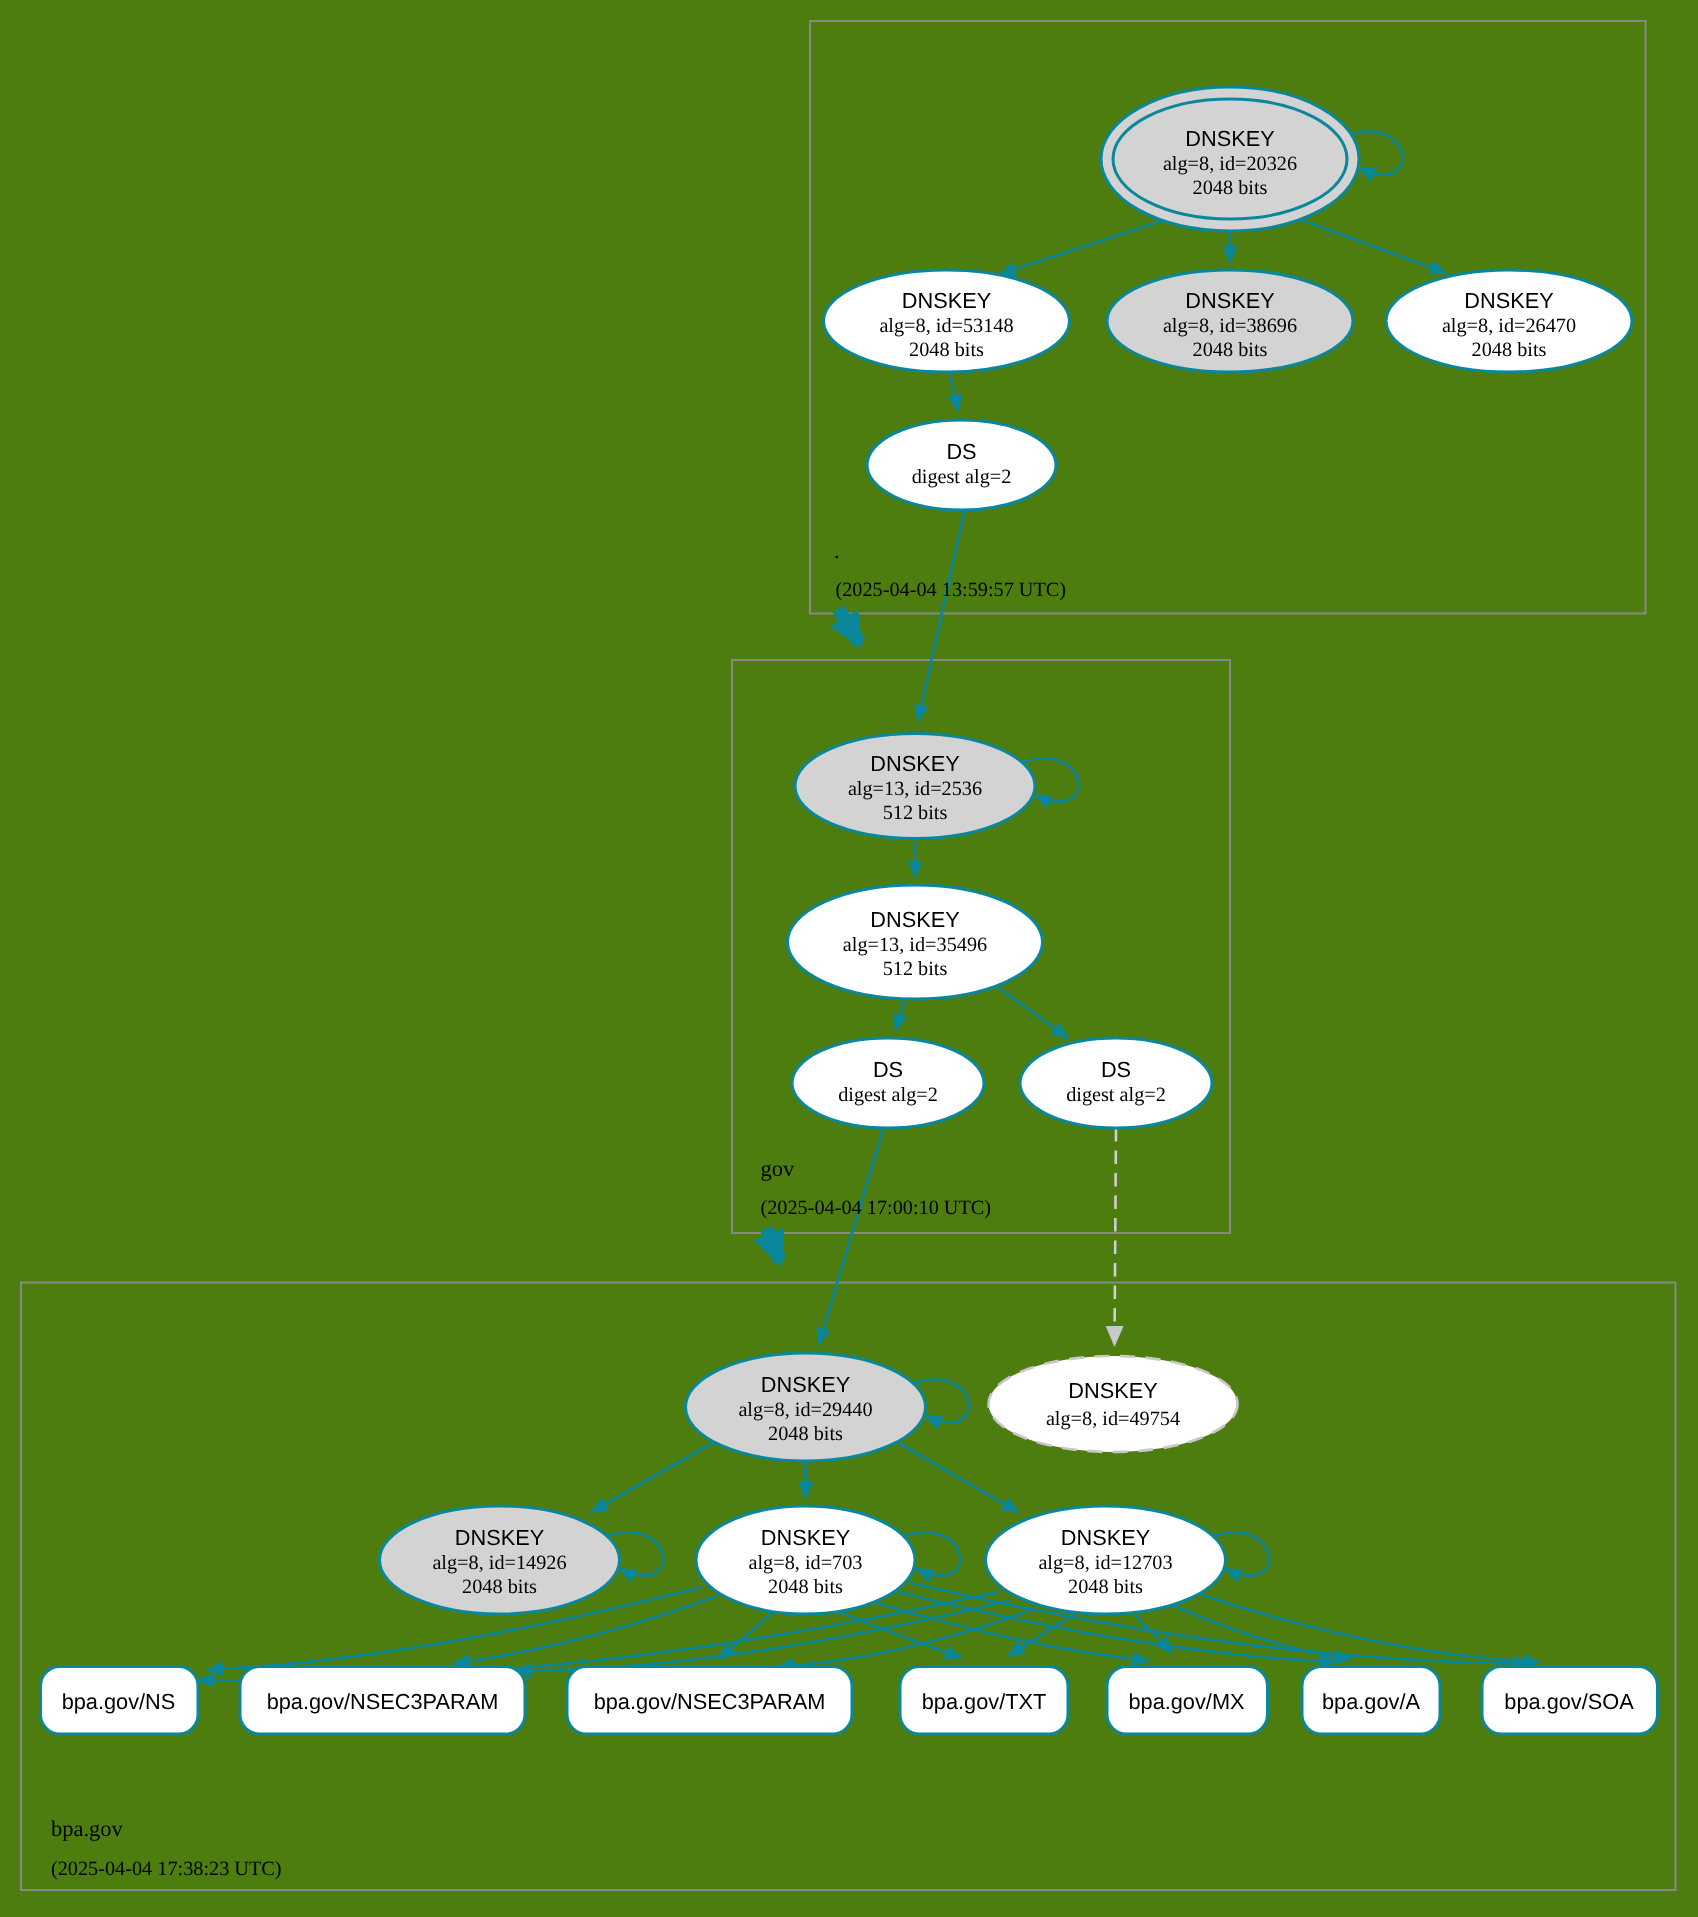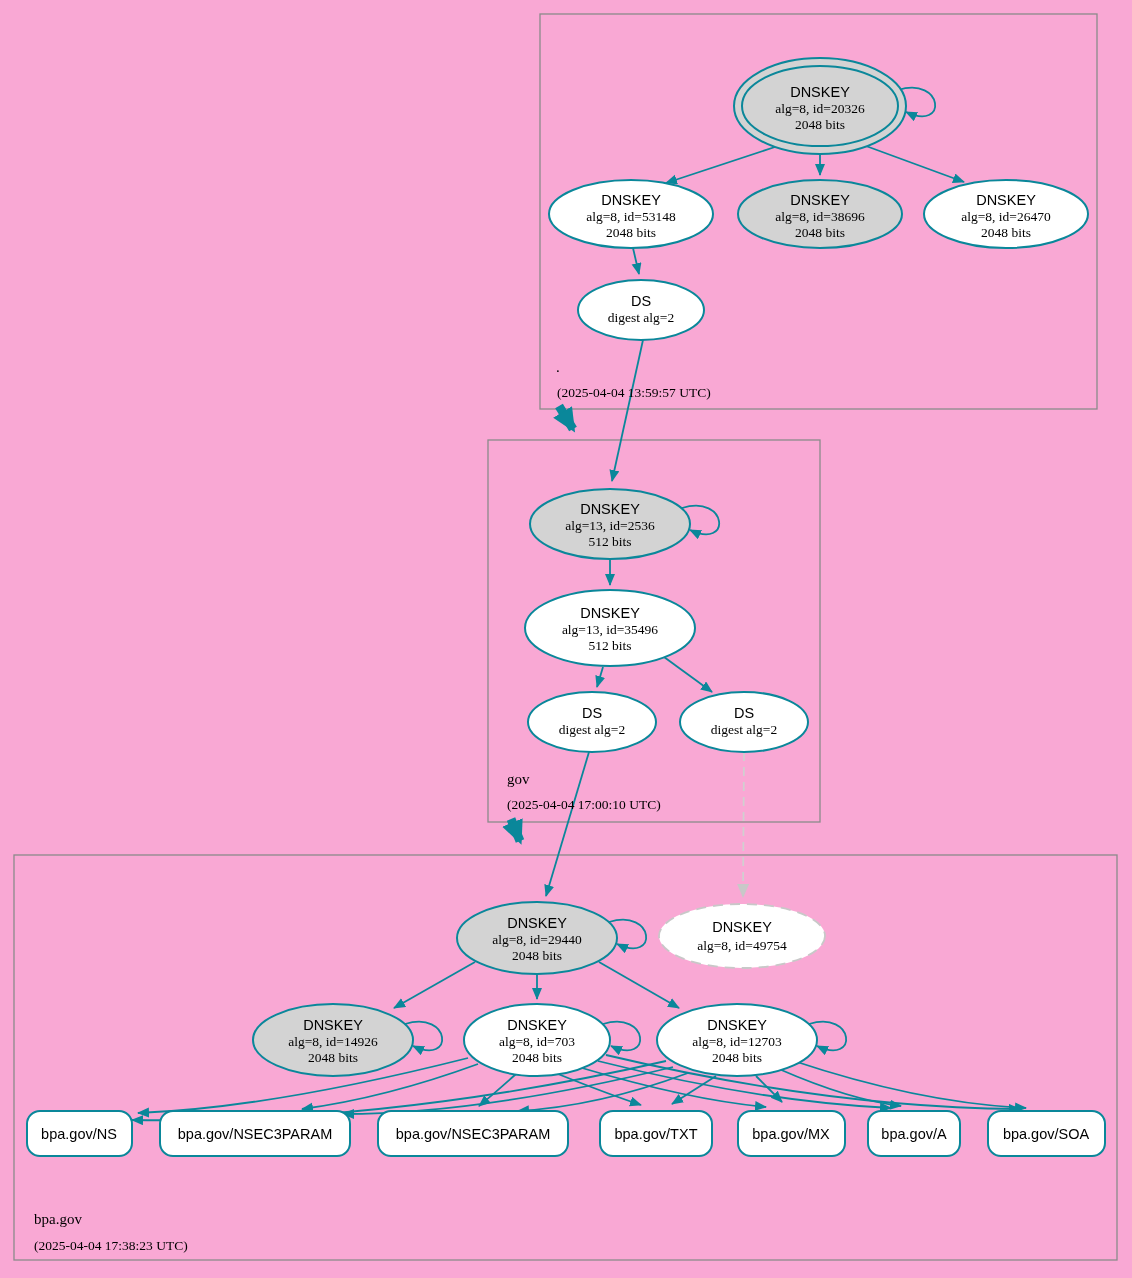--- a/index.html
+++ b/index.html
@@ -1,16 +1,16 @@
 <!DOCTYPE html>
 <html><head>
 <meta charset="utf-8">
 <style>
   html,body{margin:0;padding:0;background:#ffffff;}
-  #canvas{position:relative;width:1132px;height:1278px;background:#f9a8d4;}
+  #canvas{position:relative;width:1132px;height:1278px;background:#4d7c0f;}
   svg{display:block;}
   .zone-box{fill:none;stroke:#8a8a8a;stroke-width:1.3px;}
   .edge{fill:none;stroke:#0a879a;stroke-width:1.8px;}
   .edge-thick{fill:none;stroke:#0a879a;stroke-width:9px;}
   .edge-dashed{fill:none;stroke:#d0d0d0;stroke-width:1.7px;stroke-dasharray:9 6;}
   .node-ellipse{stroke:#0a879a;stroke-width:2px;}
   .node-ellipse.white{fill:#ffffff;}
   .node-ellipse.gray{fill:#d3d3d3;}
   .node-ellipse.inner{fill:none;}
   .node-dashed{fill:#ffffff;stroke:#c8c8c8;stroke-width:1.8px;stroke-dasharray:10 7;}

